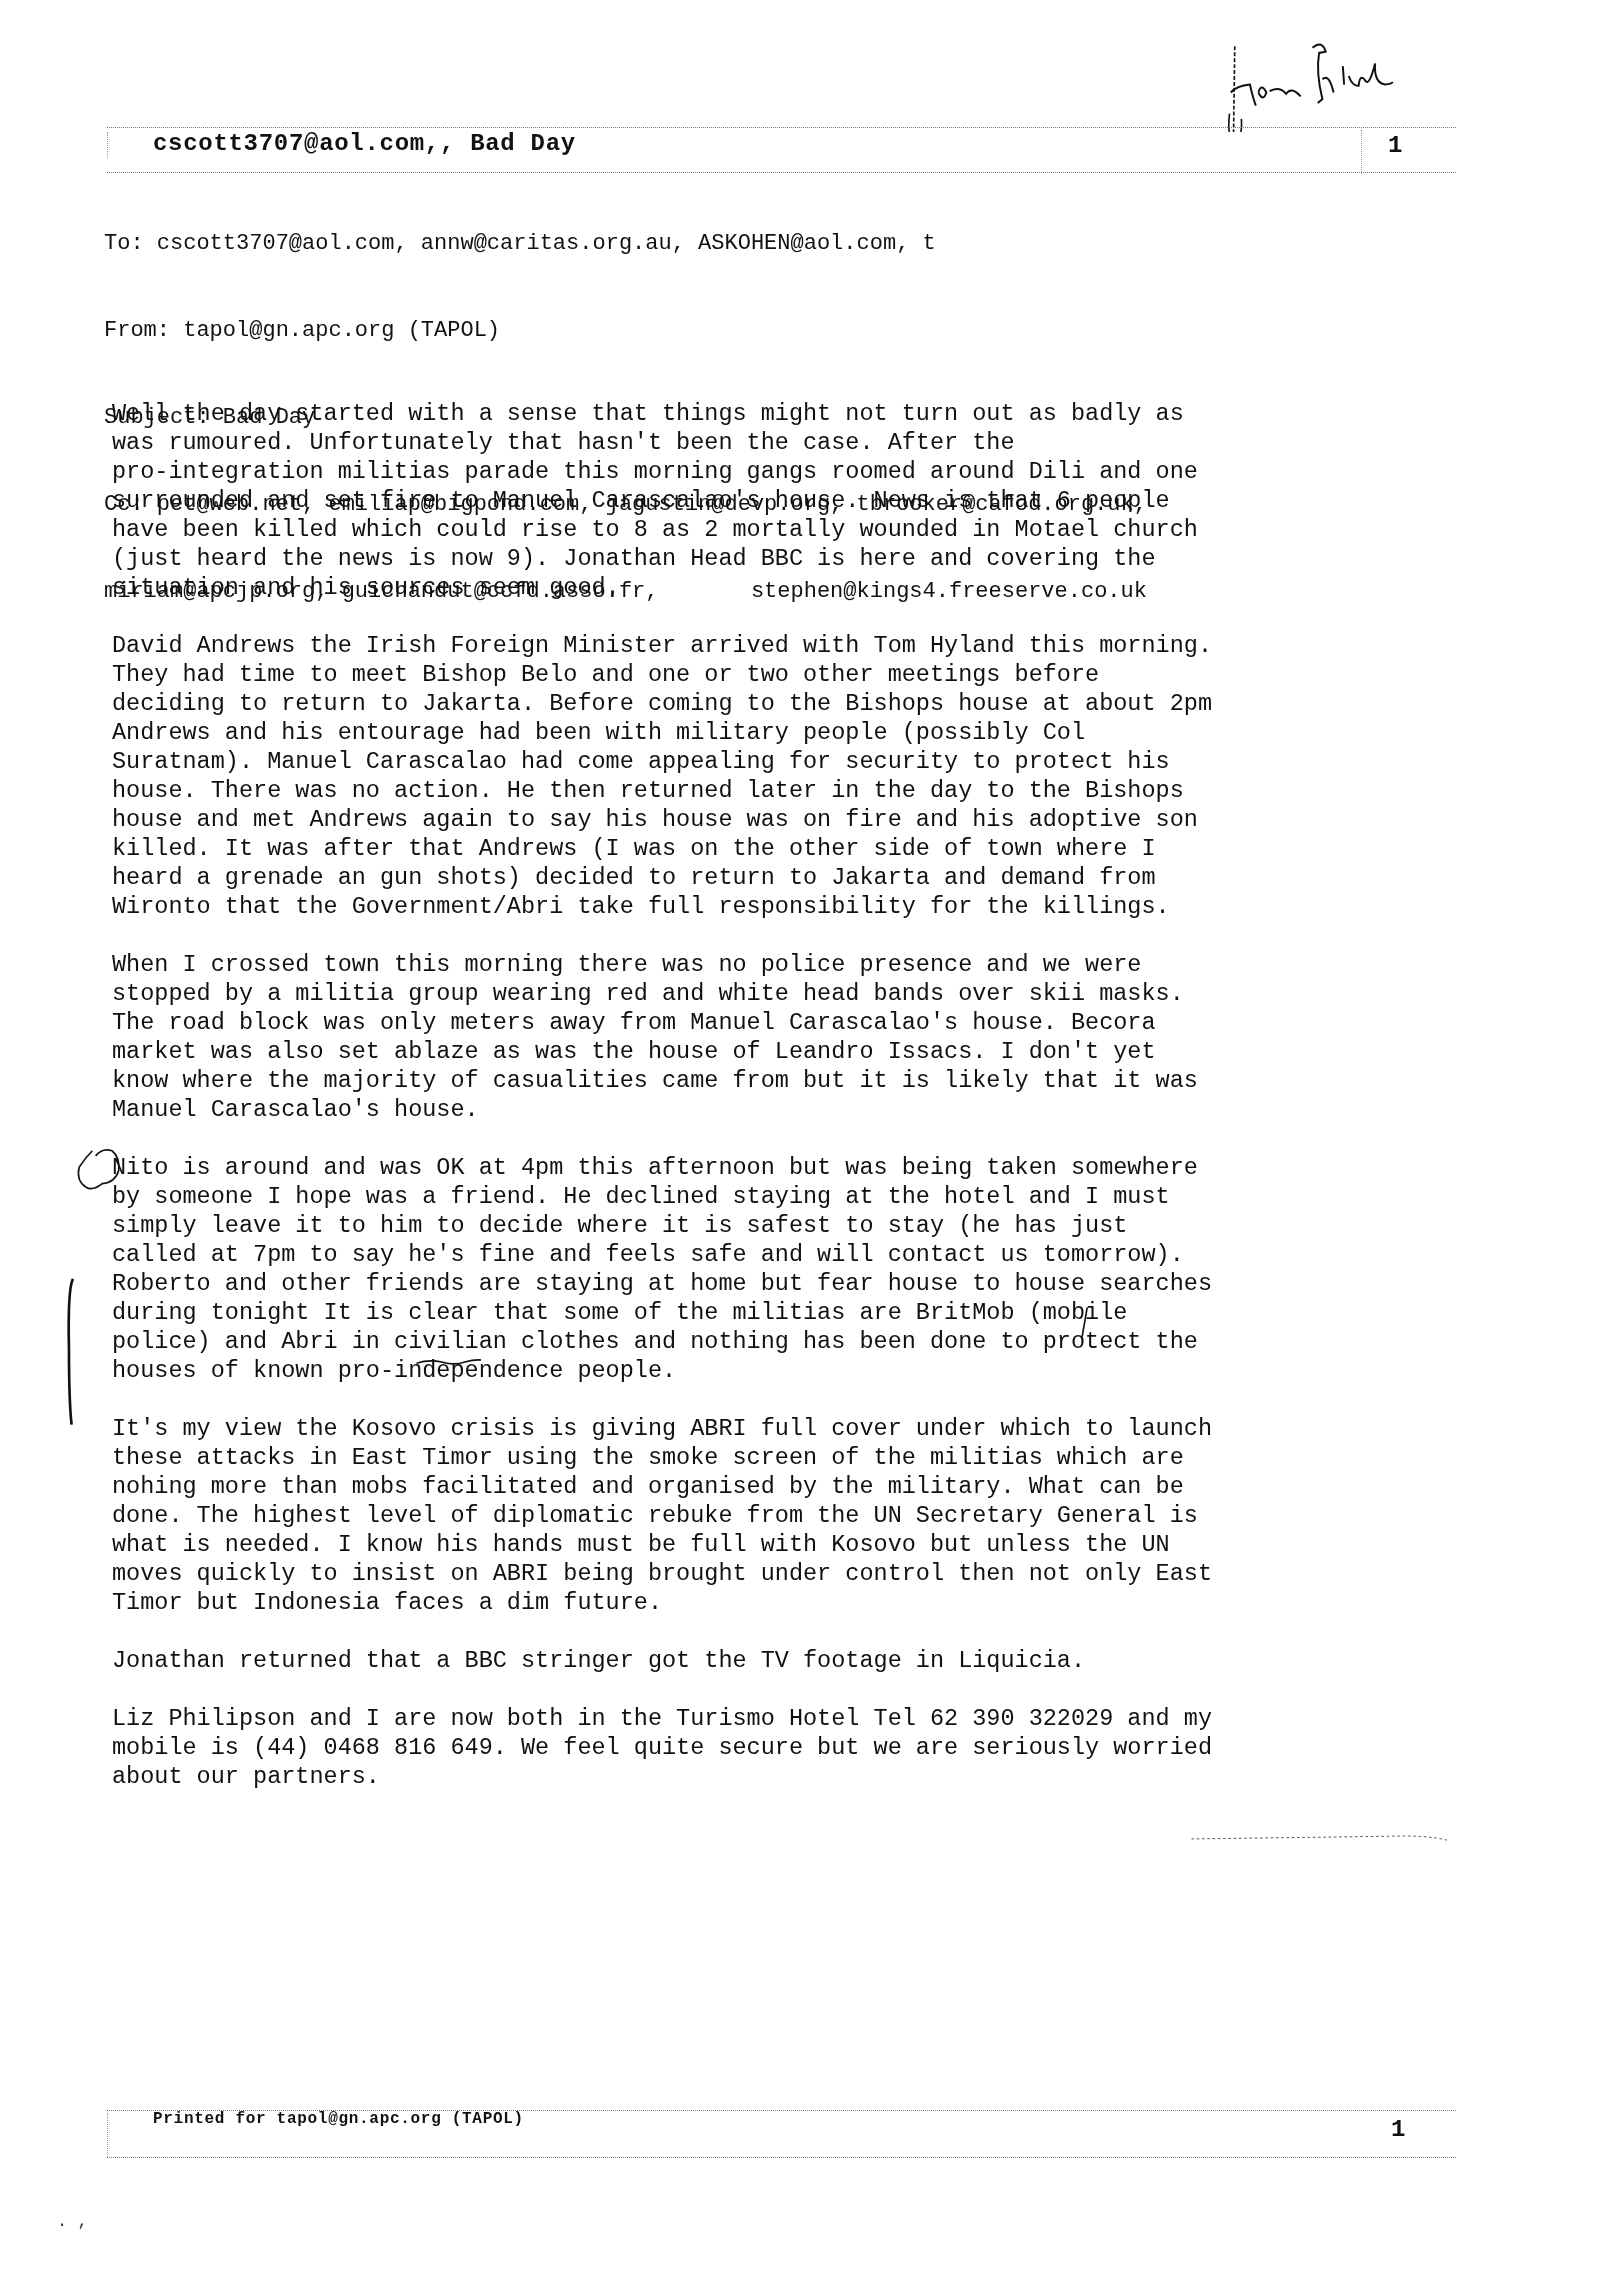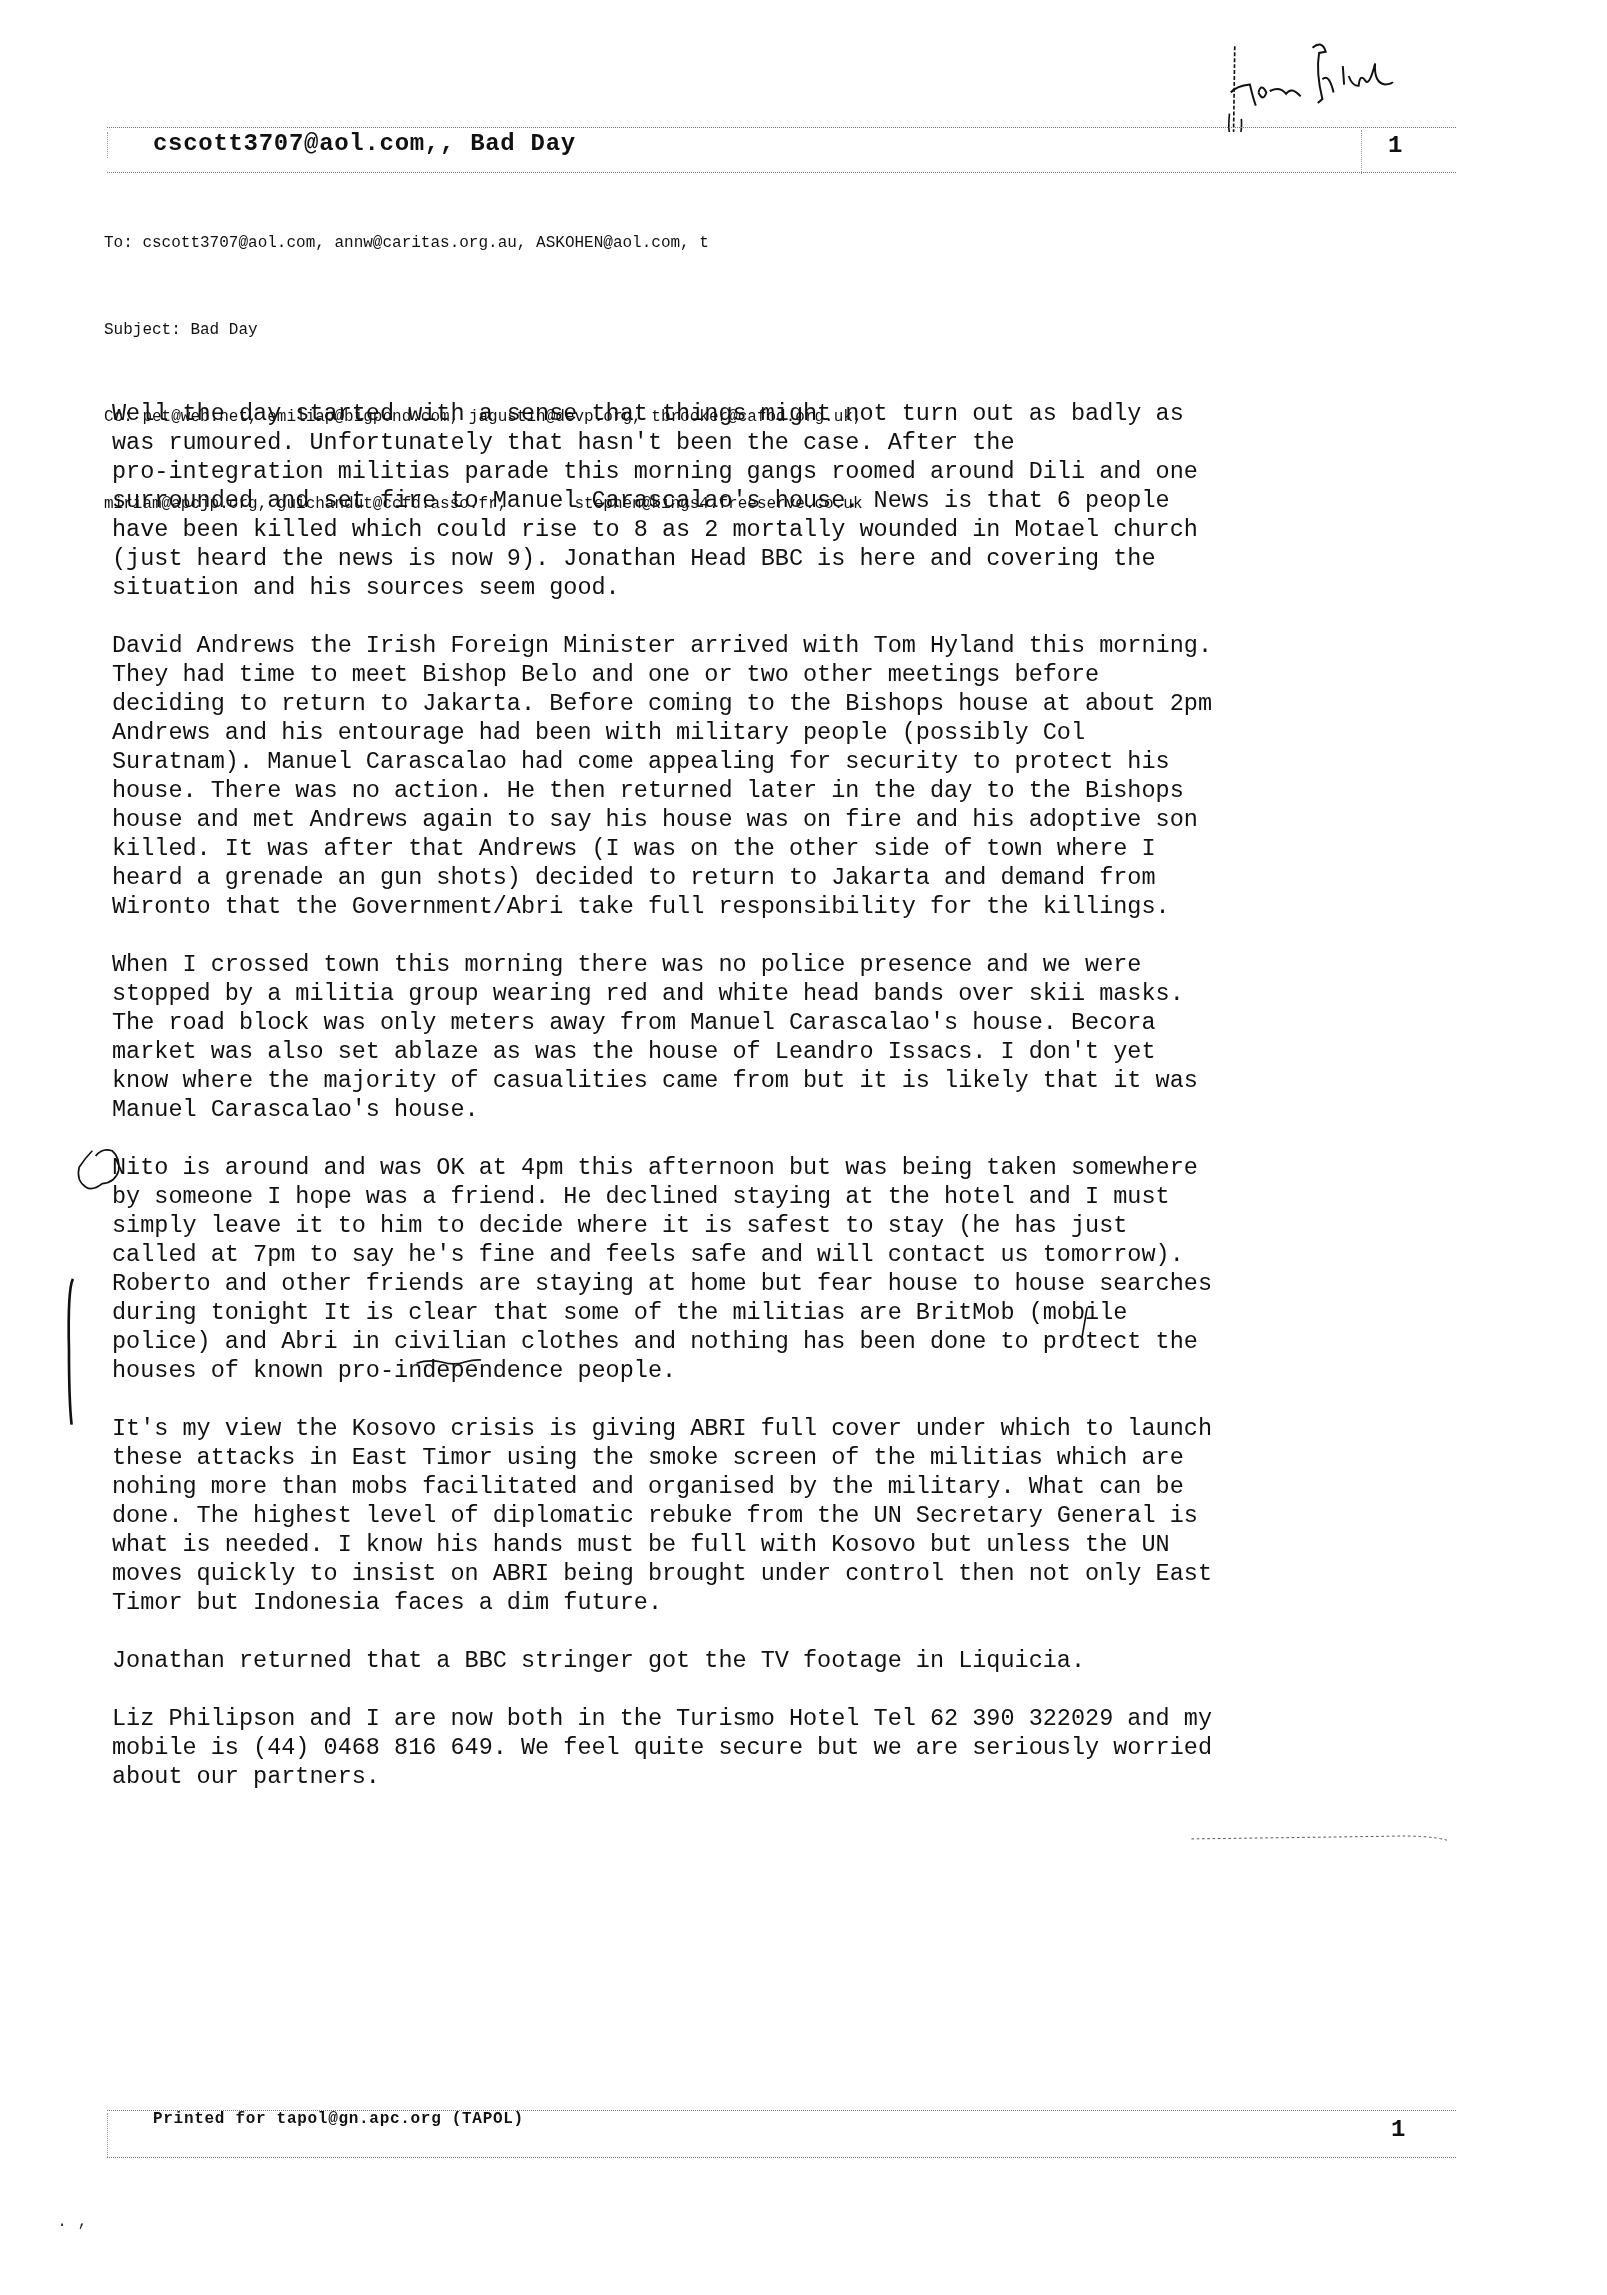--- a/index.html
+++ b/index.html
@@ -4,21 +4,21 @@
   <style>
     html, body { margin: 0; padding: 0; background: #ffffff; }
     body { width: 1608px; height: 2295px; position: relative; overflow: hidden;
            font-family: "Liberation Mono", "DejaVu Sans Mono", monospace; color: #111; }
     .page { position: absolute; inset: 0; text-decoration: underline; }
     .rule { position: absolute; left: 107px; width: 1349px; height: 0;
             border-top: 1.3px dotted #777; }
     .vrule { position: absolute; width: 0; border-left: 1.3px dotted #999; }
     .hdr-title { position: absolute; left: 153px; top: 130px; font-size: 24px; font-weight: bold; letter-spacing: 0.7px; }
     .hdr-page { position: absolute; left: 1388px; top: 132px; font-size: 24px; font-weight: bold; }
-    .meta { position: absolute; left: 104px; top: 171px; font-size: 16px; line-height: 29px; white-space: pre; }
+    .meta { position: absolute; left: 104px; top: 171px; font-size: 22px; line-height: 29px; white-space: pre; }
     .body { position: absolute; left: 112px; top: 399px; font-size: 23.5px; line-height: 29px; width: 1421px; }
     .para { margin: 0 0 29px 0; white-space: pre; }
     .signature { position: absolute; left: 1187px; top: 20px; width: 251px; height: 112px; }
     .footer-title { position: absolute; left: 153px; top: 2110px; font-size: 16px; font-weight: bold; letter-spacing: 0.7px; }
     .footer-page { position: absolute; left: 1391px; top: 2116px; font-size: 24px; font-weight: bold; }
     .annot { position: absolute; pointer-events: none; }
     .stray { position: absolute; left: 57px; top: 2212px; font-size: 17px; color: #333; }
   </style>
 </head>
 <body>
@@ -37,20 +37,21 @@
 
   <div class="rule" style="top:127px;"></div>
   <div class="rule" style="top:172px;"></div>
   <div class="vrule" style="left:107px; top:132px; height:26.4px;"></div>
   <div class="vrule" style="left:1361px; top:130px; height:44px;"></div>
   <div class="hdr-title">cscott3707@aol.com,, Bad Day</div>
   <div class="hdr-page">1</div>
 
   <div class="meta">
     <div>To: cscott3707@aol.com, annw@caritas.org.au, ASKOHEN@aol.com, t</div>
+    <div>From: tapol@gn.apc.org (TAPOL)</div>
     <div>Subject: Bad Day</div>
     <div>Cc: pet@web.net, emiliap@bigpond.com, jagustin@devp.org, tbrooker@cafod.org.uk,</div>
     <div>miriam@apcjp.org, guichandut@ccfd.asso.fr,       stephen@kings4.freeserve.co.uk</div>
   </div>
 
   <div class="body">
     <p class="para">Well the day started with a sense that things might not turn out as badly as
 was rumoured. Unfortunately that hasn't been the case. After the
 pro-integration militias parade this morning gangs roomed around Dili and one
 surrounded and set fire to Manuel Carascalao's house. News is that 6 people

